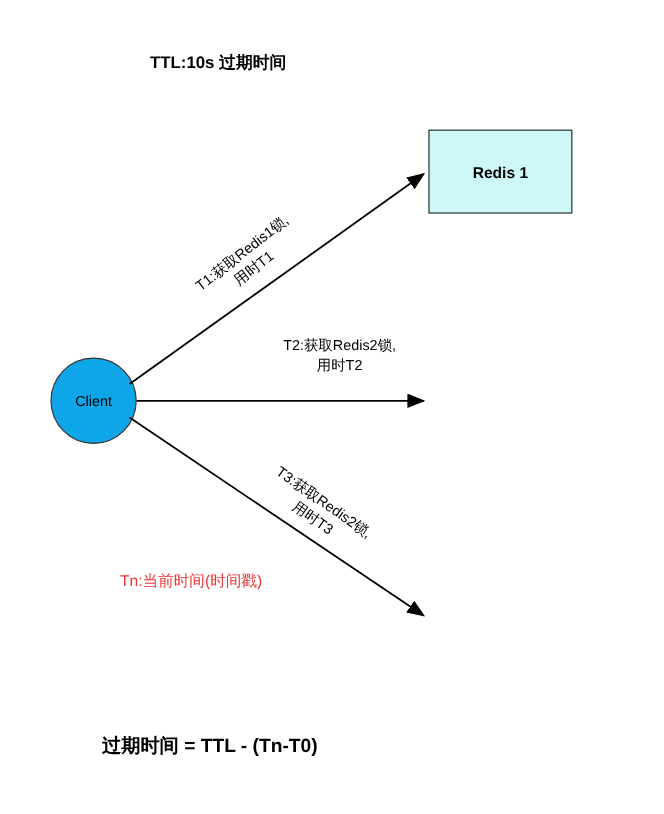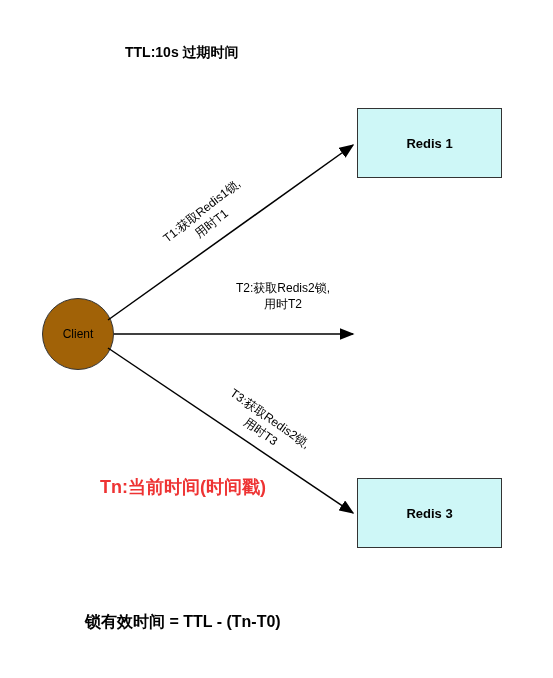--- a/index.html
+++ b/index.html
@@ -33,42 +33,42 @@
       top: 95px;
       left: 100px;
       font-size: 13px;
       font-weight: bold;
       color: #ee3333;
     }
     .tn-label {
       position: absolute;
       top: 475px;
       left: 100px;
-      font-size: 18px;
-      font-weight: bold;
+      font-size: 13px;
+      font-weight: normal;
       color: #ee3333;
     }
     .client-circle {
       position: absolute;
       top: 298px;
       left: 42px;
       width: 72px;
       height: 72px;
       border-radius: 50%;
-      background: #a16207;
+      background: #0ea5e9;
       border: 1px solid #333;
       display: flex;
       align-items: center;
       justify-content: center;
       font-size: 12px;
       color: #000;
     }
     .redis-box {
       position: absolute;
-      width: 145px;
+      width: 120px;
       height: 70px;
       background: #cef7f7;
       border: 1px solid #333;
       display: flex;
       align-items: center;
       justify-content: center;
       font-size: 13px;
       font-weight: bold;
       color: #000;
     }
@@ -124,37 +124,34 @@
 
   <div class="tn-label">Tn:当前时间(时间戳)</div>
 
   <div class="client-circle">
     <span>Client</span>
   </div>
 
   <div class="redis-box redis1">
     <span>Redis 1</span>
   </div>
-  <div class="redis-box redis3">
-    <span>Redis 3</span>
-  </div>
 
   <svg class="arrows">
     <defs>
       <marker id="arrowhead" markerWidth="10" markerHeight="8" refX="9" refY="4" orient="auto">
         <polygon points="0 0, 10 4, 0 8" fill="#000"></polygon>
       </marker>
     </defs>
     <line x1="108" y1="320" x2="353" y2="145" stroke="#000" stroke-width="1.5" marker-end="url(#arrowhead)"></line>
     <line x1="114" y1="334" x2="353" y2="334" stroke="#000" stroke-width="1.5" marker-end="url(#arrowhead)"></line>
     <line x1="108" y1="348" x2="353" y2="513" stroke="#000" stroke-width="1.5" marker-end="url(#arrowhead)"></line>
   </svg>
 
   <div class="arrow-label label-t1">T1:获取Redis1锁,
 用时T1</div>
   <div class="arrow-label label-t2">T2:获取Redis2锁,
 用时T2</div>
   <div class="arrow-label label-t3">T3:获取Redis2锁,
 用时T3</div>
 
-  <div class="formula">锁有效时间 = TTL - (Tn-T0)</div>
+  <div class="formula">过期时间 = TTL - (Tn-T0)</div>
 
 </div>
 
 </body></html>

